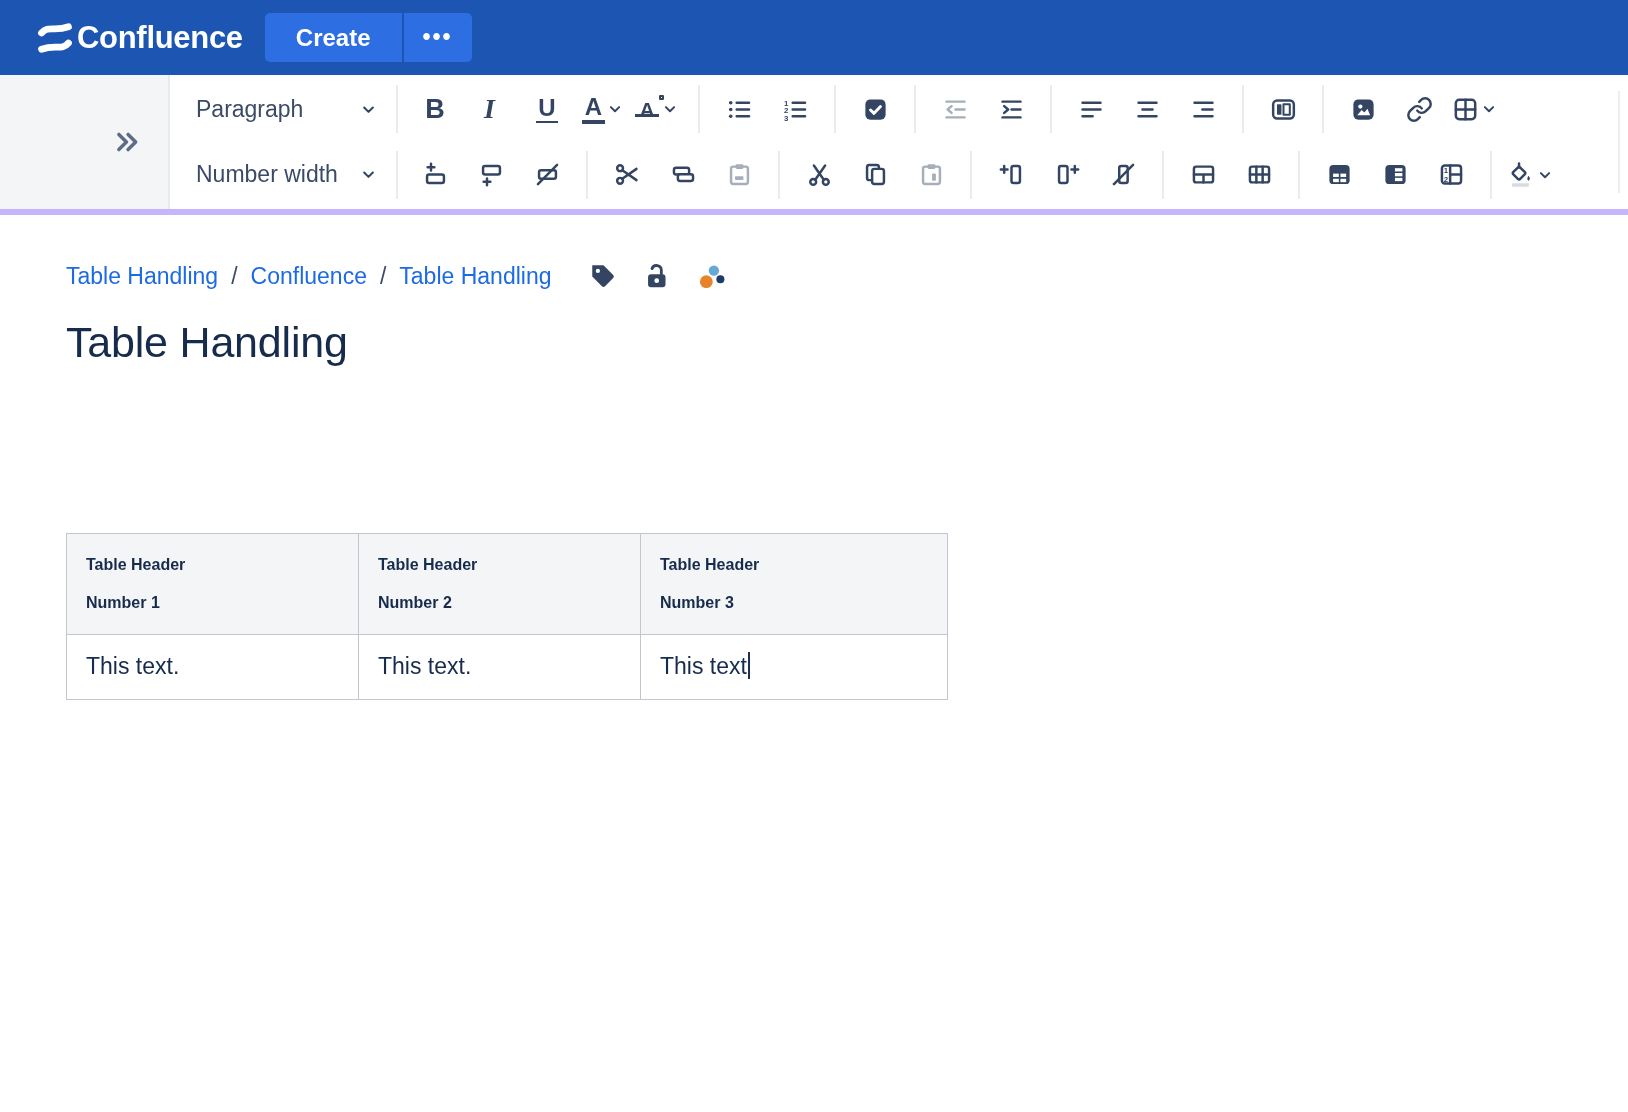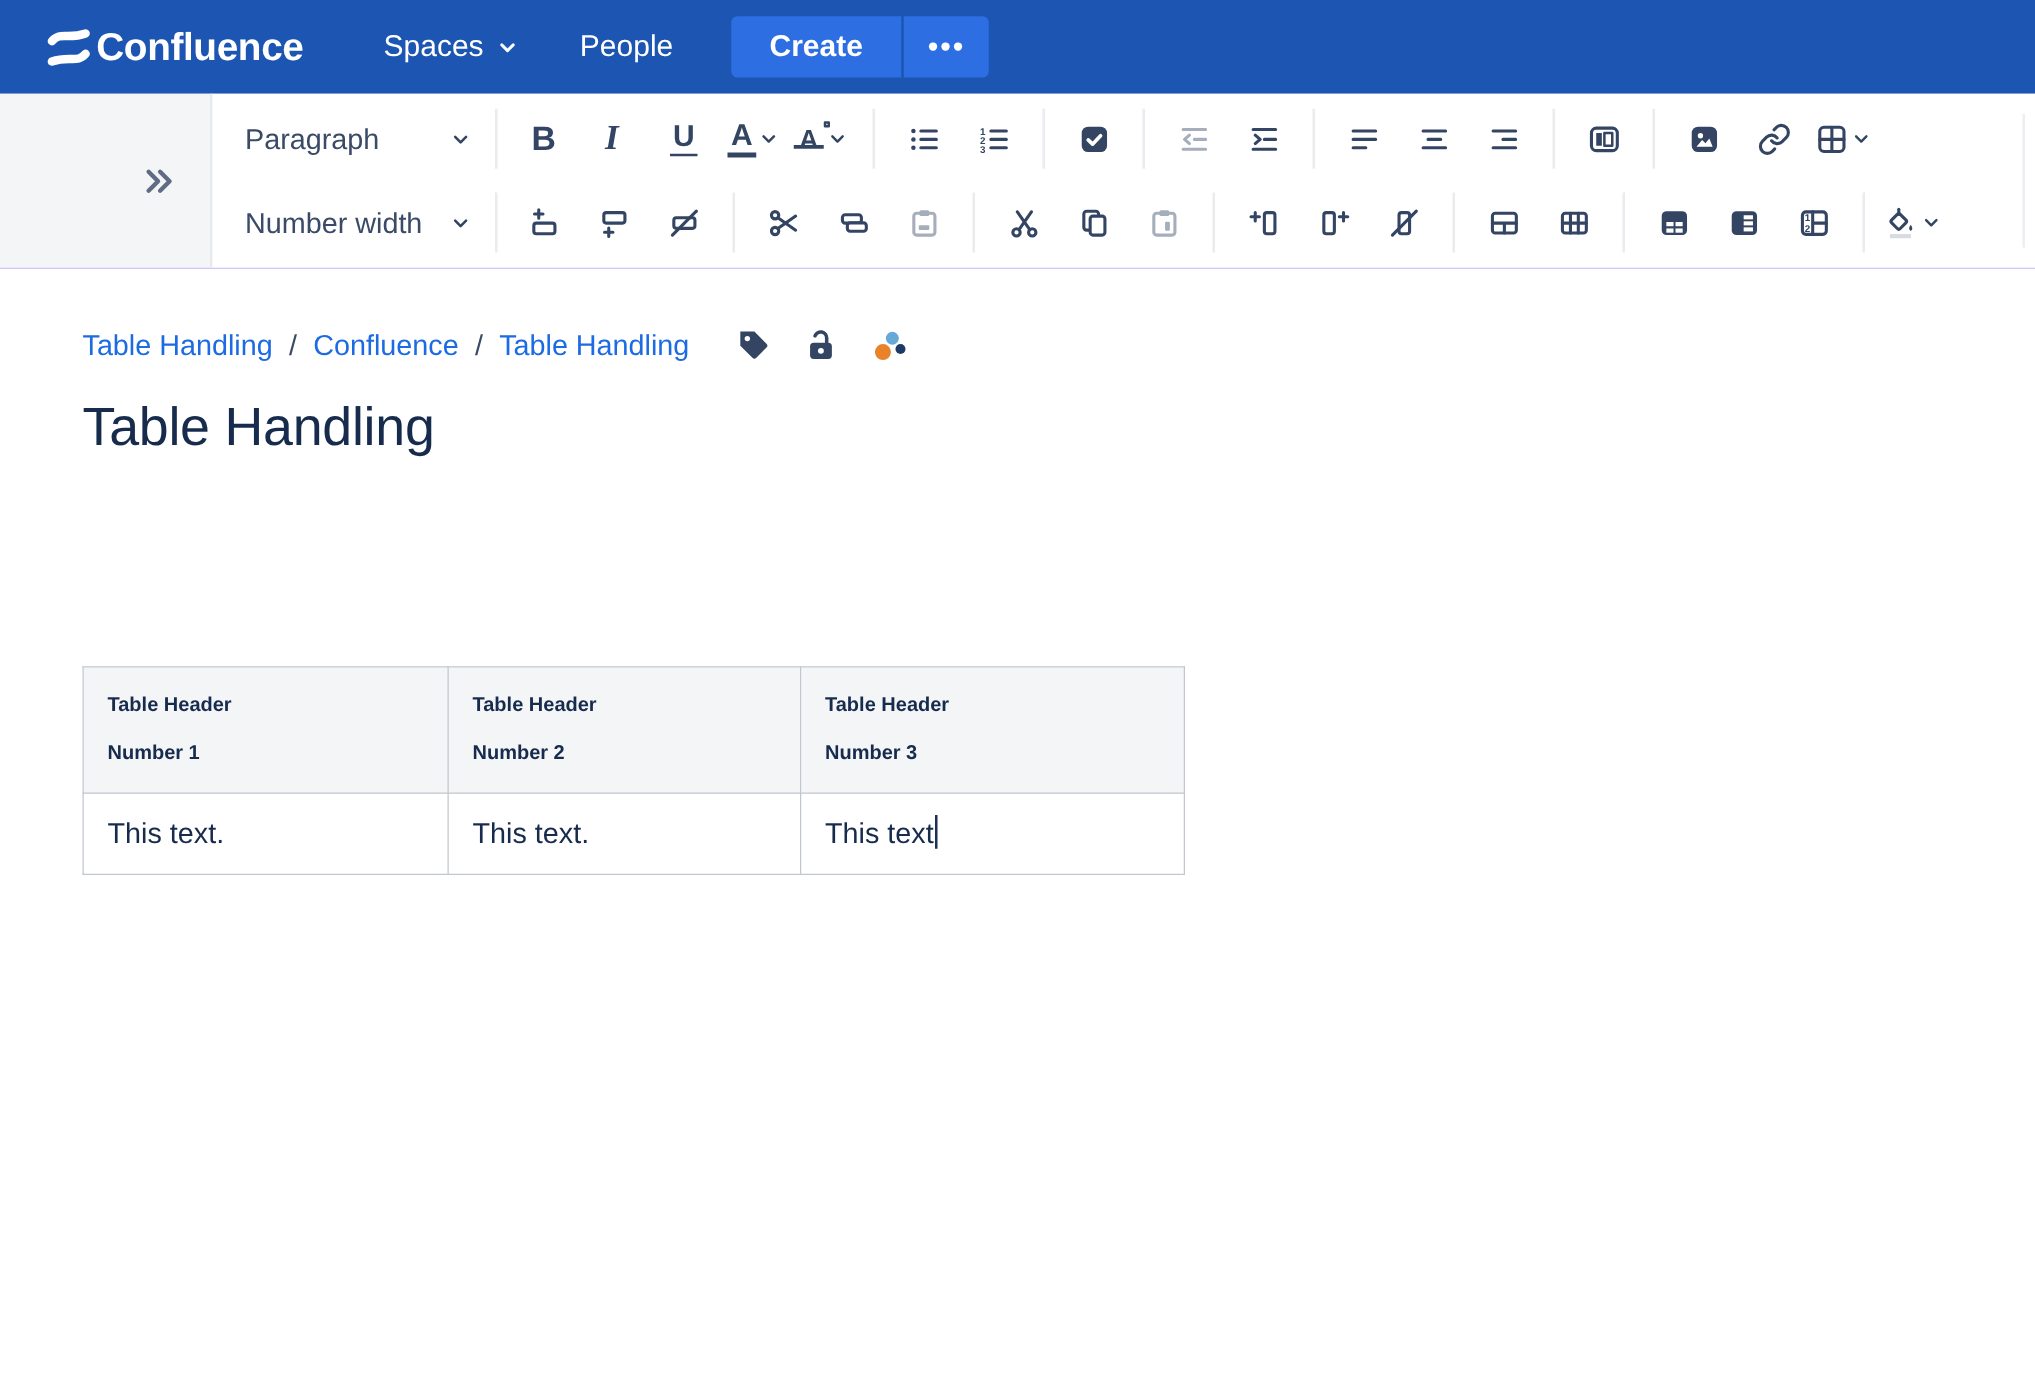--- a/index.html
+++ b/index.html
@@ -15,21 +15,21 @@
   .nav{display:flex;align-items:center;margin-left:40px;}
   .nav-item{display:flex;align-items:center;gap:9px;color:#fff;font-size:24px;background:none;
     border:none;height:75px;padding:0 24px;font-family:inherit;}
   .create-wrap{display:flex;margin-left:22px;align-items:flex-end;}
   .create-btn{background:var(--c-create,#2D6EE2);color:#fff;font-size:24px;font-weight:700;
     border:none;border-radius:5px 0 0 5px;height:49px;padding:0 31px;font-family:inherit;}
   .more-btn{background:var(--c-create,#2D6EE2);color:#fff;border:none;border-radius:0 5px 5px 0;
     height:49px;margin-left:2px;padding:0 19px;font-size:23px;font-weight:700;letter-spacing:2px;font-family:inherit;}
 
   
-  .toolbar-wrap{display:flex;height:140px;border-bottom:1px solid #c4b5fd;}
+  .toolbar-wrap{display:flex;height:140px;border-bottom:6px solid #c4b5fd;}
   .rail{width:170px;background:#F4F5F7;border-right:2px solid #E7E9EC;display:flex;
     align-items:center;justify-content:flex-end;padding-right:24px;}
   .rail-btn{background:none;border:none;padding:2px;display:flex;}
   .toolbar{flex:1;display:flex;flex-direction:column;justify-content:space-evenly;
     padding-left:22px;position:relative;background:#fff;}
   .toolbar::after{content:'';position:absolute;right:8px;top:16px;bottom:16px;width:2px;background:#ECEEF1;}
   .tb-row{display:flex;align-items:center;height:62px;}
   .tb-dd{display:flex;align-items:center;justify-content:space-between;width:190px;background:none;
     border:none;font-size:23px;color:#3B4A66;font-family:inherit;padding:0 4px;flex:none;}
   .tsep{width:2px;height:48px;background:#E9EBEF;margin:0 6px;flex:none;}
@@ -71,33 +71,20 @@
 <header class="topbar">
   <button class="brand">
     <span style="display:flex">
       <svg width="38" height="36" viewBox="0 0 32 32" fill="none" stroke="#fff" stroke-width="6" stroke-linecap="round">
         <path d="M4 11.5C10 4.5 15 10.5 28 6"></path>
           <path d="M28 20.5C22 27.5 17 21.5 4 26"></path>
       </svg>
     </span>
     <span class="brand-name">Confluence</span>
   </button>
-  <nav class="nav">
-    <button class="nav-item">
-      <span>Spaces</span>
-      <span style="display:flex">
-        <svg width="20" height="20" viewBox="0 0 24 24" fill="none" stroke="#fff" stroke-width="2.8" stroke-linecap="round" stroke-linejoin="round">
-            <path d="M6.5 9.5L12 15l5.5-5.5"></path>
-          </svg>
-      </span>
-    </button>
-    <button class="nav-item">
-      <span>People</span>
-    </button>
-  </nav>
   <div class="create-wrap">
     <button class="create-btn">Create</button>
     <button class="more-btn">•••</button>
   </div>
 </header>
 
 <div class="toolbar-wrap">
   <div class="rail">
     <button class="rail-btn">
       <span style="display:flex">

